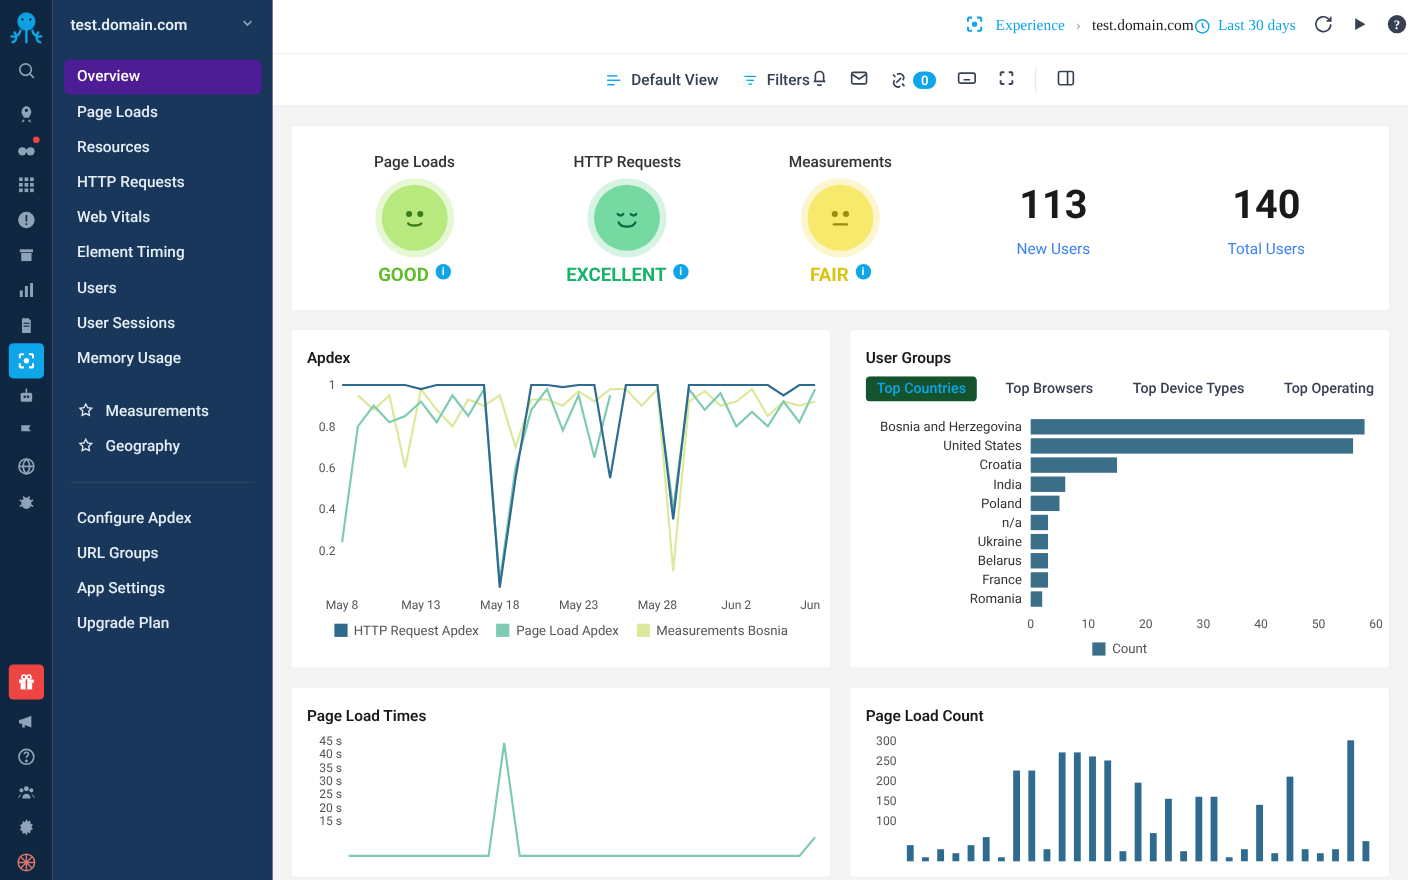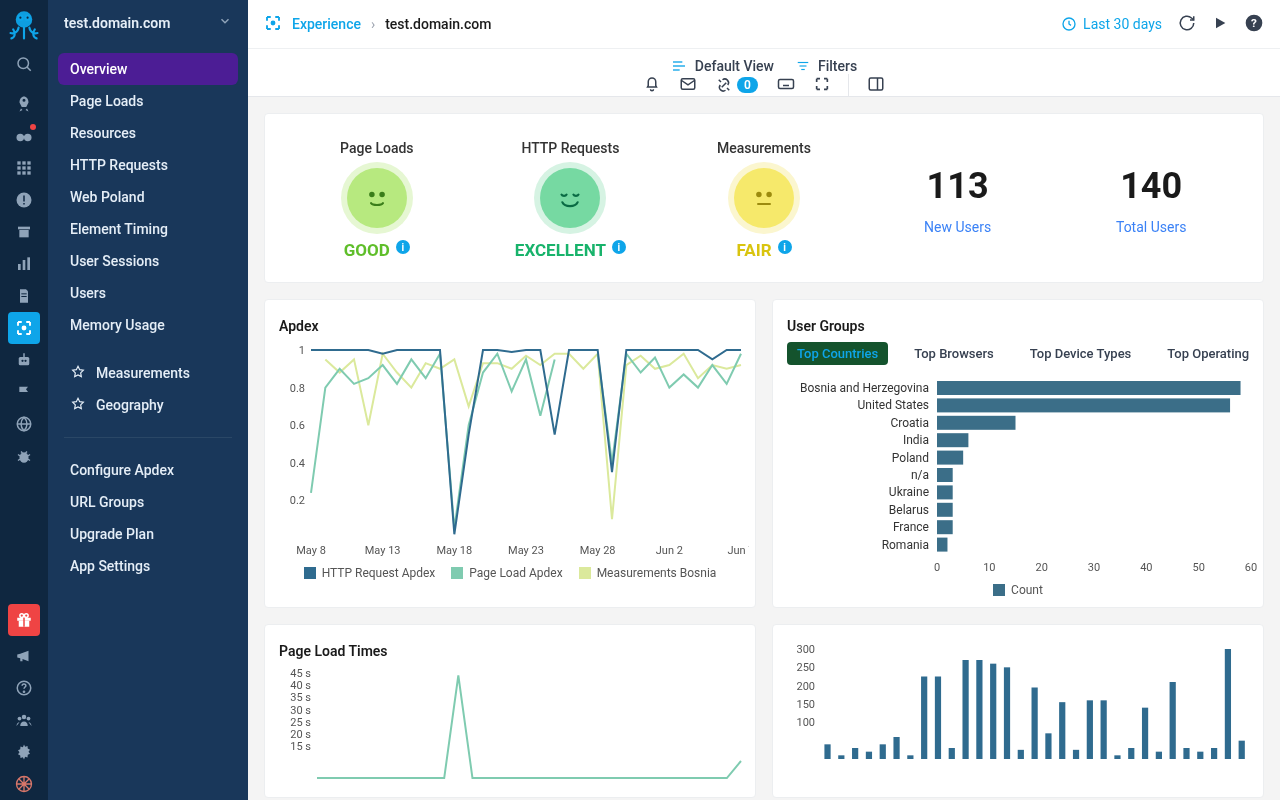--- a/index.html
+++ b/index.html
@@ -17,28 +17,28 @@
 .side-head{display:flex;align-items:center;justify-content:space-between;padding:14px 16px;font-weight:600;}
 .side-head .chev{color:#8fa3b8;}
 .side ul{list-style:none;padding:8px 10px;}
 .side li{padding:8px 12px;border-radius:6px;font-weight:500;cursor:pointer;display:flex;align-items:center;gap:10px;white-space:nowrap;overflow:hidden;}
 .side li.active{background:#4c1d95;color:#fff;}
 .side li.sub svg{width:16px;height:16px;stroke:#e5eef7;}
 .side .divider{height:1px;background:#2a4766;margin:8px 16px;}
 
 .main{flex:1;display:flex;flex-direction:column;background:#f4f4f4;overflow:hidden;}
 .topbar{background:#fff;display:flex;flex-direction:column;border-bottom:1px solid #e5e7eb;}
-.topbar-row{height:48px;display:flex;align-items:center;padding:0 16px;justify-content:space-between;}
+.topbar-row{height:48px;display:flex;align-items:center;padding:0 0;justify-content:flex-end;font-family:Liberation Serif, serif;}
 .crumbs{display:flex;align-items:center;gap:10px;}
 .crumbs .expicon{color:#0ea5e9;}
 .crumbs .link{color:#0ea5e9;font-weight:500;}
 .crumbs .sep{color:#9ca3af;}
 .top-actions{display:flex;align-items:center;gap:16px;color:#374151;}
 .top-actions .range{display:flex;align-items:center;gap:6px;color:#0ea5e9;}
-.filters-row{height:48px;display:flex;align-items:center;justify-content:flex-end;padding:0 16px;border-top:1px solid #eef0f2;flex-direction:column;}
+.filters-row{height:48px;display:flex;align-items:center;justify-content:center;padding:0 16px;border-top:1px solid #eef0f2;}
 .filters-left{display:flex;align-items:center;gap:22px;}
 .fl-btn{display:flex;align-items:center;gap:8px;color:#374151;font-weight:500;}
 .fl-btn svg{color:#0ea5e9;}
 .filters-right{display:flex;align-items:center;gap:18px;color:#374151;}
 .badge{background:#0ea5e9;color:#fff;border-radius:10px;font-size:12px;padding:1px 7px;font-weight:600;}
 .vline{width:1px;height:22px;background:#e5e7eb;}
 .content{flex:1;overflow:hidden;padding:16px;}
 .row{display:flex;gap:16px;}
 .card{background:#fff;border:1px solid #eceef0;border-radius:4px;}
 .summary{display:flex;align-items:center;padding:26px 20px 22px;gap:10px;}
@@ -224,46 +224,46 @@
       <span>test.domain.com</span>
       <span class="chev"><svg width="14" height="14" viewBox="0 0 24 24" fill="none" stroke="currentColor" stroke-width="2.5">
             <path d="m6 9 6 6 6-6"></path>
           </svg></span>
     </div>
     <ul id="nav-main">
         <li class="active">Overview</li>
         <li>Page Loads</li>
         <li>Resources</li>
         <li>HTTP Requests</li>
-        <li>Web Poland</li>
+        <li>Web Vitals</li>
         <li>Element Timing</li>
+        <li>Users</li>
         <li>User Sessions</li>
-        <li>Users</li>
         <li>Memory Usage</li>
       </ul>
     <ul id="nav-sub">
         <li class="sub">
           <svg viewBox="0 0 24 24" fill="none" stroke-width="1.8">
             <path d="M12 2l2.5 5 5.5.8-4 4 1 5.6L12 15l-5 2.4 1-5.6-4-4 5.5-.8z"></path>
           </svg>
           <span>Measurements</span>
         </li>
         <li class="sub">
           <svg viewBox="0 0 24 24" fill="none" stroke-width="1.8">
             <path d="M12 2l2.5 5 5.5.8-4 4 1 5.6L12 15l-5 2.4 1-5.6-4-4 5.5-.8z"></path>
           </svg>
           <span>Geography</span>
         </li>
       </ul>
     <div class="divider"></div>
     <ul id="nav-settings">
         <li>Configure Apdex</li>
         <li>URL Groups</li>
+        <li>App Settings</li>
         <li>Upgrade Plan</li>
-        <li>App Settings</li>
       </ul>
   </div>
 
   <div class="main">
     <div class="topbar">
       <div class="topbar-row">
         <div class="crumbs">
           <span class="expicon"><svg width="18" height="18" viewBox="0 0 24 24" fill="none" stroke="currentColor" stroke-width="2.5">
                 <path d="M4 4h5M4 4v5M20 4h-5M20 4v5M4 20h5M4 20v-5M20 20h-5M20 20v-5"></path>
                 <circle cx="12" cy="12" r="2" fill="currentColor"></circle>
@@ -485,20 +485,21 @@
               <text x="32" y="71.11111111111111" text-anchor="end" class="axis-txt">20 s</text>
               <text x="32" y="58.888888888888886" text-anchor="end" class="axis-txt">25 s</text>
               <text x="32" y="46.66666666666667" text-anchor="end" class="axis-txt">30 s</text>
               <text x="32" y="34.44444444444444" text-anchor="end" class="axis-txt">35 s</text>
               <text x="32" y="22.22222222222223" text-anchor="end" class="axis-txt">40 s</text>
               <text x="32" y="10" text-anchor="end" class="axis-txt">45 s</text>
               <path d="M38,111.11111111111111 L52.13333333333333,111.11111111111111 L66.26666666666667,111.11111111111111 L80.4,111.11111111111111 L94.53333333333333,111.11111111111111 L108.66666666666666,111.11111111111111 L122.80000000000001,111.11111111111111 L136.93333333333334,111.11111111111111 L151.06666666666666,111.11111111111111 L165.2,111.11111111111111 L179.33333333333331,8.444444444444448 L193.46666666666667,111.11111111111111 L207.60000000000002,111.11111111111111 L221.73333333333335,111.11111111111111 L235.86666666666667,111.11111111111111 L250,111.11111111111111 L264.1333333333333,111.11111111111111 L278.26666666666665,111.11111111111111 L292.4,111.11111111111111 L306.5333333333333,111.11111111111111 L320.66666666666663,111.11111111111111 L334.79999999999995,111.11111111111111 L348.93333333333334,111.11111111111111 L363.06666666666666,111.11111111111111 L377.20000000000005,111.11111111111111 L391.33333333333337,111.11111111111111 L405.4666666666667,111.11111111111111 L419.6,111.11111111111111 L433.73333333333335,111.11111111111111 L447.8666666666667,111.11111111111111 L462,94 " fill="none" stroke="#7fcbb0" stroke-width="2"></path>
             </svg>
         </div>
         <div class="card chart-card col-half">
+          <div class="chart-title">Page Load Count</div>
           <svg class="chart" id="plc-chart" width="470" height="120">
               <text x="28" y="83.33333333333334" text-anchor="end" class="axis-txt">100</text>
               <text x="28" y="65" text-anchor="end" class="axis-txt">150</text>
               <text x="28" y="46.66666666666667" text-anchor="end" class="axis-txt">200</text>
               <text x="28" y="28.33333333333333" text-anchor="end" class="axis-txt">250</text>
               <text x="28" y="10" text-anchor="end" class="axis-txt">300</text>
               <rect x="37.417096774193546" y="101.33333333333334" width="6.212903225806452" height="14.666666666666657" fill="#2f6b8f"></rect>
               <rect x="51.22354838709677" y="112.33333333333333" width="6.212903225806452" height="3.6666666666666714" fill="#2f6b8f"></rect>
               <rect x="65.03" y="105" width="6.212903225806452" height="11" fill="#2f6b8f"></rect>
               <rect x="78.83645161290323" y="108.66666666666667" width="6.212903225806452" height="7.333333333333329" fill="#2f6b8f"></rect>

